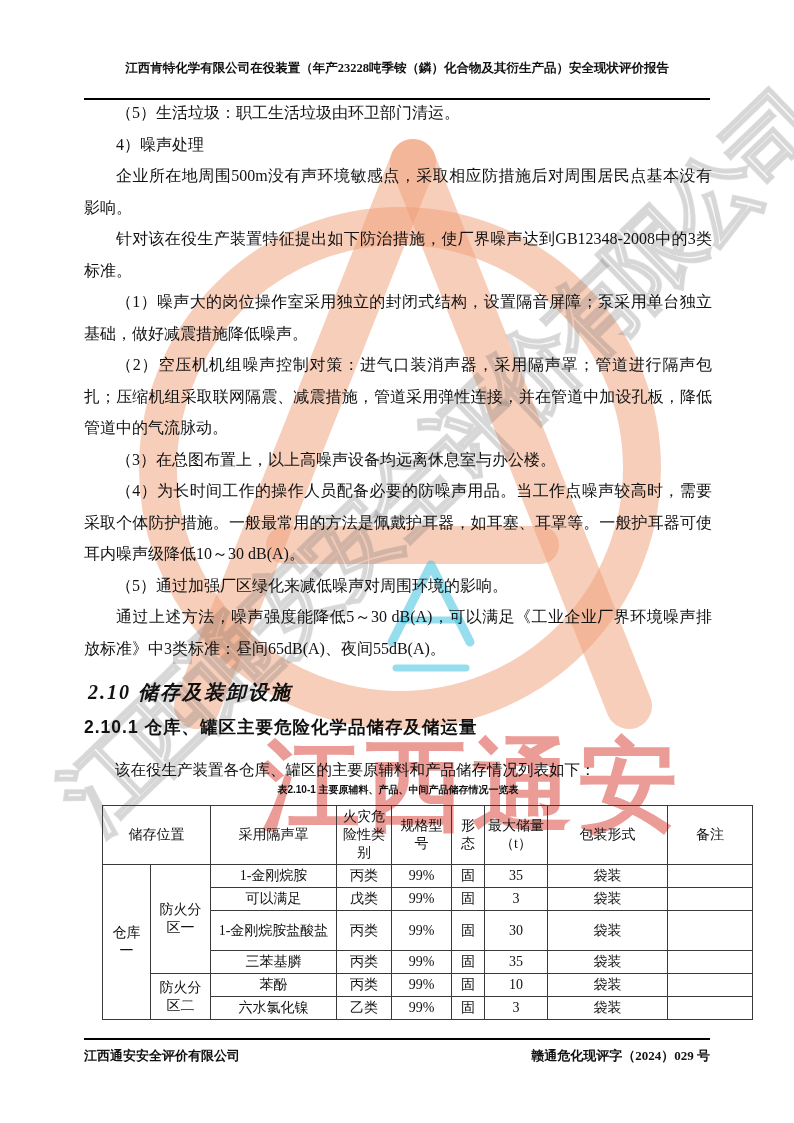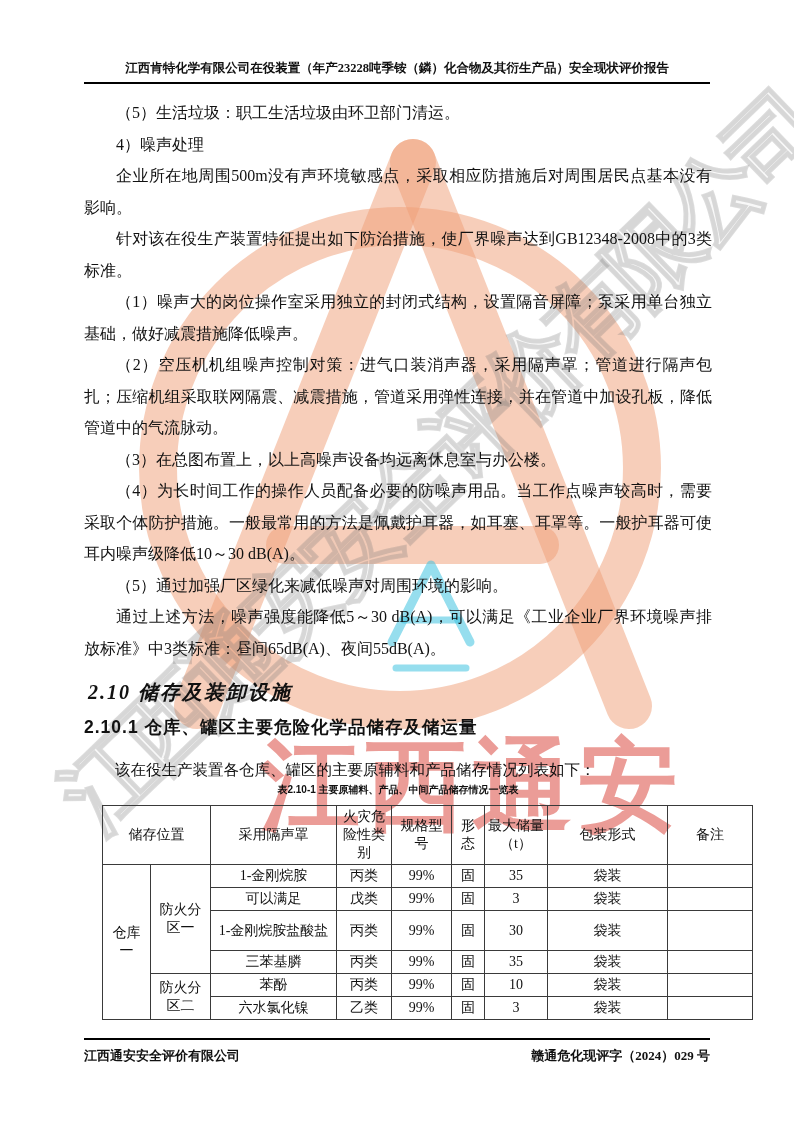--- a/index.html
+++ b/index.html
@@ -13,21 +13,21 @@
            white-space:nowrap;font-weight:bold;font-size:92px;letter-spacing:-8px;
            color:rgba(120,120,120,0.05);-webkit-text-stroke:2px rgba(120,120,120,0.26);}
   .wm-red{position:absolute;left:260px;top:720px;white-space:nowrap;font-weight:bold;
           font-size:100px;letter-spacing:6px;color:rgba(214,48,38,0.48);
           font-family:"Liberation Serif","DejaVu Serif",serif;}
 
   
   .content{position:absolute;inset:0;z-index:1;}
 
   .page-header{position:absolute;top:60px;left:84px;width:626px;text-align:center;
-               font-size:12.5px;font-weight:bold;padding-bottom:5px;border-bottom:2px solid #000;}
+               font-size:12.5px;font-weight:bold;padding-bottom:21px;border-bottom:2px solid #000;}
 
   .body-text{position:absolute;top:97px;left:84px;width:628px;}
   .para{margin:0;font-size:16px;line-height:31.5px;text-indent:2em;text-align:justify;}
   .h2{margin:14px 0 0 4px;font-size:20px;line-height:28px;font-weight:bold;font-style:italic;
       letter-spacing:2px;}
   .h3{margin:9px 0 18px 0;font-size:17.5px;line-height:24px;font-weight:bold;font-style:normal;
       font-family:"Liberation Sans","DejaVu Sans",sans-serif;letter-spacing:1px;}
   .intro{font-size:15.5px;line-height:26px;}
   .tbl-caption{text-align:center;font-weight:bold;font-size:10px;
                font-family:"Liberation Sans","DejaVu Sans",sans-serif;}

